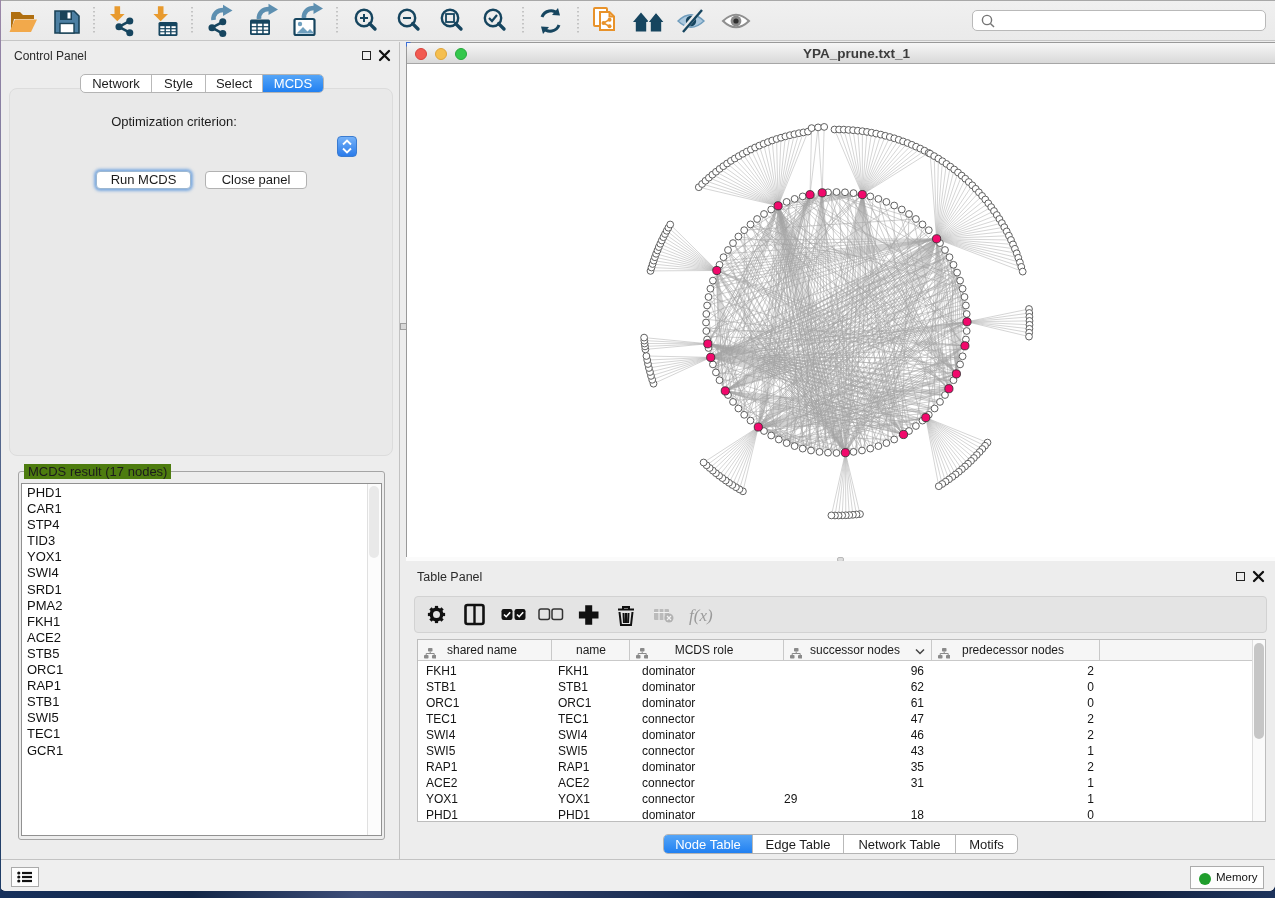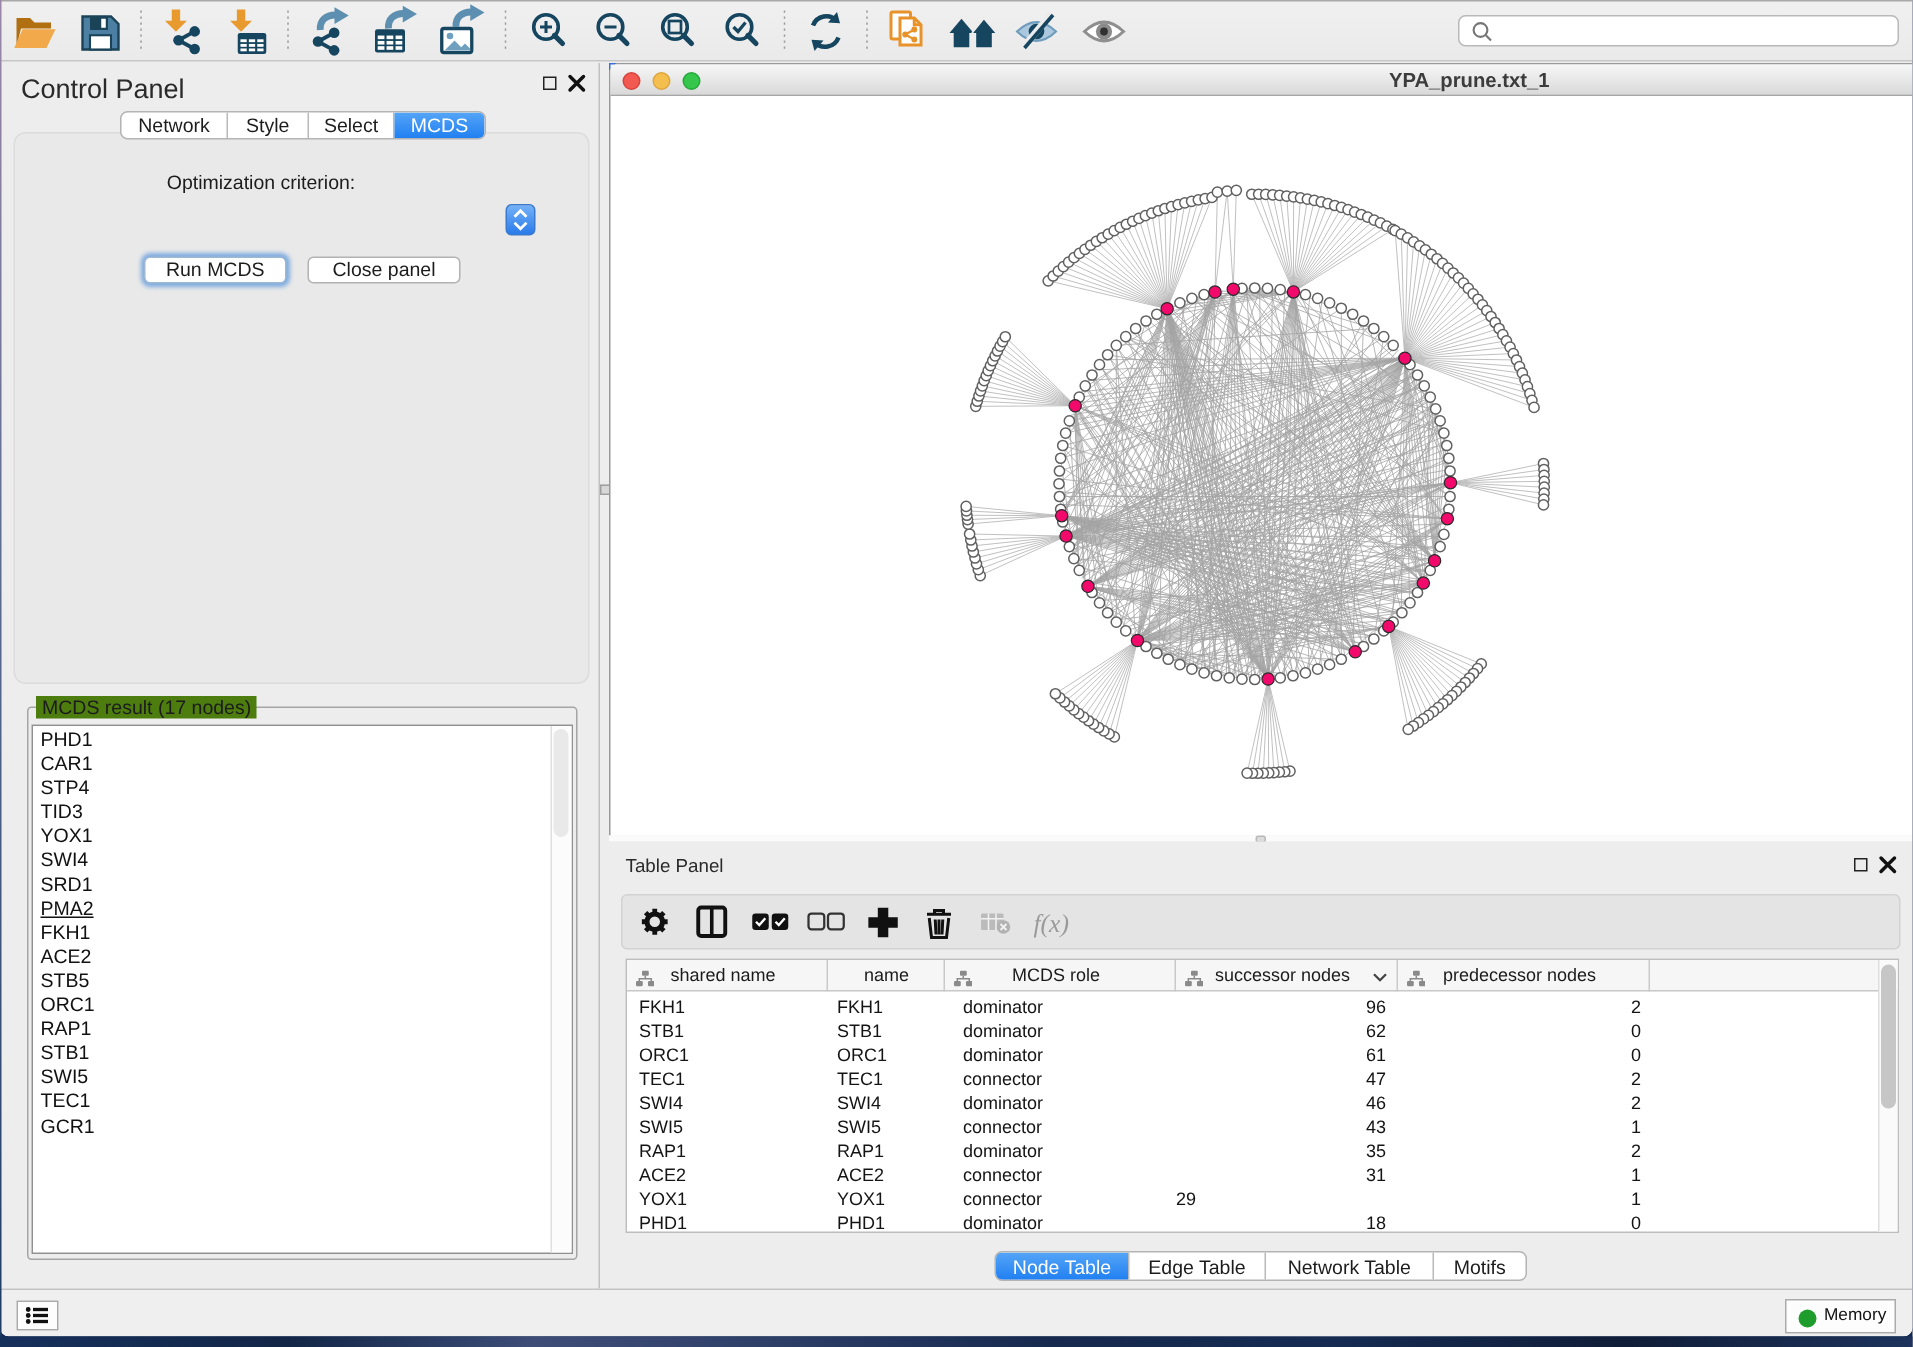--- a/index.html
+++ b/index.html
@@ -138,21 +138,21 @@
         <circle cx="736" cy="21" r="5.4" fill="#8a8a8a"></circle>
         <circle cx="736" cy="21" r="2.6" fill="#303030"></circle>
       </g>
     </svg>
     <div class="abs" style="left:972px;top:10px;width:294px;height:21px;background:#fff;border:1px solid #b9b9b9;border-radius:5px;"></div>
     <svg class="abs" style="left:978px;top:12px" width="20" height="18" xmlns="http://www.w3.org/2000/svg">
       <circle cx="9" cy="8" r="4.6" fill="none" stroke="#757575" stroke-width="1.4"></circle>
       <line x1="12.4" y1="11.4" x2="16" y2="15" stroke="#757575" stroke-width="1.4"></line>
     </svg>
     <div class="abs" style="left:1px;top:42px;width:399px;height:817px;background:#ededed;border-right:1px solid #c2c2c2;">
-      <div class="abs" style="left:13px;top:7px;font-size:18px;color:#2a2a2a;">Control Panel</div>
+      <div class="abs" style="left:13px;top:7px;font-size:12px;color:#2a2a2a;">Control Panel</div>
       <div class="abs" style="left:361px;top:9px;width:9px;height:9px;border:1.6px solid #222;"></div>
       <svg class="abs" style="left:377px;top:7px" width="14" height="14" xmlns="http://www.w3.org/2000/svg">
         <path d="M2 2 L11 11 M11 2 L2 11" stroke="#111" stroke-width="2.3" stroke-linecap="round"></path>
       </svg>
       <div class="abs" style="left:8px;top:46px;width:384px;height:368px;background:#e9e9e9;border:1px solid #dcdcdc;border-radius:8px;"></div>
       <div class="abs" style="left:79px;top:32px;height:19px;background:#fff;border:1px solid #b4b4b4;border-radius:5px;overflow:hidden;font-size:13px;"><div class="seg" style="width:71px;line-height:18px;">Network</div><div class="seg" style="width:54px;line-height:18px;">Style</div><div class="seg" style="width:57px;line-height:18px;">Select</div><div class="seg" style="width:60px;line-height:18px;border-right:none;background:linear-gradient(#55a5f7,#1e7ef1);color:#fff;">MCDS</div></div>
       <div class="abs" style="left:8px;top:72px;width:318px;text-align:center;font-size:13px;color:#1c1c1c;padding-left:12px;">Optimization criterion:</div>
       <div class="abs" style="left:336px;top:94px;width:20px;height:21px;background:linear-gradient(#74b1f8,#2a7bea);border-radius:4px;border:1px solid #3a7bd0;"></div>
       <svg class="abs" style="left:338px;top:95px" width="16" height="19" xmlns="http://www.w3.org/2000/svg">
         <path d="M4 7.5 L8 3.5 L12 7.5" fill="none" stroke="#fff" stroke-width="1.8"></path>
@@ -164,21 +164,21 @@
       <div class="abs" style="left:23px;top:422px;background:#4d7c0f;padding:0 4px;font-size:13px;color:#1c1c1c;">MCDS result (17 nodes)</div>
       <div class="abs" style="left:20px;top:441px;width:361px;height:353px;background:#fff;border:1px solid #919191;">
         <div class="abs" style="left:0;top:1px;width:340px;">
           <div style="height:16.1px;line-height:16.1px;padding-left:5px;font-size:13px;color:#111;">PHD1</div>
           <div style="height:16.1px;line-height:16.1px;padding-left:5px;font-size:13px;color:#111;">CAR1</div>
           <div style="height:16.1px;line-height:16.1px;padding-left:5px;font-size:13px;color:#111;">STP4</div>
           <div style="height:16.1px;line-height:16.1px;padding-left:5px;font-size:13px;color:#111;">TID3</div>
           <div style="height:16.1px;line-height:16.1px;padding-left:5px;font-size:13px;color:#111;">YOX1</div>
           <div style="height:16.1px;line-height:16.1px;padding-left:5px;font-size:13px;color:#111;">SWI4</div>
           <div style="height:16.1px;line-height:16.1px;padding-left:5px;font-size:13px;color:#111;">SRD1</div>
-          <div style="height:16.1px;line-height:16.1px;padding-left:5px;font-size:13px;color:#111;text-decoration:underline;">PMA2</div>
+          <div style="height:16.1px;line-height:16.1px;padding-left:5px;font-size:13px;color:#111;">PMA2</div>
           <div style="height:16.1px;line-height:16.1px;padding-left:5px;font-size:13px;color:#111;">FKH1</div>
           <div style="height:16.1px;line-height:16.1px;padding-left:5px;font-size:13px;color:#111;">ACE2</div>
           <div style="height:16.1px;line-height:16.1px;padding-left:5px;font-size:13px;color:#111;">STB5</div>
           <div style="height:16.1px;line-height:16.1px;padding-left:5px;font-size:13px;color:#111;">ORC1</div>
           <div style="height:16.1px;line-height:16.1px;padding-left:5px;font-size:13px;color:#111;">RAP1</div>
           <div style="height:16.1px;line-height:16.1px;padding-left:5px;font-size:13px;color:#111;">STB1</div>
           <div style="height:16.1px;line-height:16.1px;padding-left:5px;font-size:13px;color:#111;">SWI5</div>
           <div style="height:16.1px;line-height:16.1px;padding-left:5px;font-size:13px;color:#111;">TEC1</div>
           <div style="height:16.1px;line-height:16.1px;padding-left:5px;font-size:13px;color:#111;">GCR1</div>
         </div>
@@ -188,21 +188,21 @@
     </div>
     <div class="abs" style="left:400px;top:323px;width:7px;height:7px;background:#d8d8d8;border:1px solid #9f9f9f;"></div>
     <div class="abs" style="left:406px;top:42px;width:869px;height:515px;background:#fff;border:1px solid #999;border-right:none;border-bottom:none;">
       <svg class="abs" style="left:-1px;top:-1px" width="5" height="5" xmlns="http://www.w3.org/2000/svg">
         <path d="M0 0 h5 L0 5 z" fill="#3c6fd6"></path>
       </svg>
       <div class="abs" style="left:0;top:0;width:100%;height:21px;background:linear-gradient(#f7f7f7,#d9d9d9);border-bottom:1px solid #a6a6a6;"></div>
       <div class="abs" style="left:8px;top:5px;width:12px;height:12px;border-radius:50%;background:#f25a51;border:1px solid #d8433c;"></div>
       <div class="abs" style="left:28px;top:5px;width:12px;height:12px;border-radius:50%;background:#f5bf4f;border:1px solid #dfa53a;"></div>
       <div class="abs" style="left:48px;top:5px;width:12px;height:12px;border-radius:50%;background:#34c74c;border:1px solid #27a83c;"></div>
-      <div class="abs" style="left:386px;top:3px;width:240px;text-align:right;font-size:13.5px;font-weight:bold;color:#3c3c3c;">YPA_prune.txt_1</div>
+      <div class="abs" style="left:396px;top:3px;width:240px;text-align:left;font-size:13.5px;font-weight:bold;color:#3c3c3c;">YPA_prune.txt_1</div>
     </div>
     <div class="abs" style="left:407px;top:63px;width:868px;height:492px;"><svg width="868" height="492" viewBox="0 0 868 492" xmlns="http://www.w3.org/2000/svg">
         <g stroke-linecap="round">
           <line x1="371.1" y1="142.8" x2="291.8" y2="124.2" stroke="#b9b9b9" stroke-width="0.6"></line>
           <line x1="371.1" y1="142.8" x2="295.1" y2="121.0" stroke="#b9b9b9" stroke-width="0.6"></line>
           <line x1="371.1" y1="142.8" x2="298.5" y2="117.8" stroke="#b9b9b9" stroke-width="0.6"></line>
           <line x1="371.1" y1="142.8" x2="301.9" y2="114.7" stroke="#b9b9b9" stroke-width="0.6"></line>
           <line x1="371.1" y1="142.8" x2="305.4" y2="111.7" stroke="#b9b9b9" stroke-width="0.6"></line>
           <line x1="371.1" y1="142.8" x2="309.0" y2="108.8" stroke="#b9b9b9" stroke-width="0.6"></line>
           <line x1="371.1" y1="142.8" x2="312.6" y2="105.9" stroke="#b9b9b9" stroke-width="0.6"></line>

